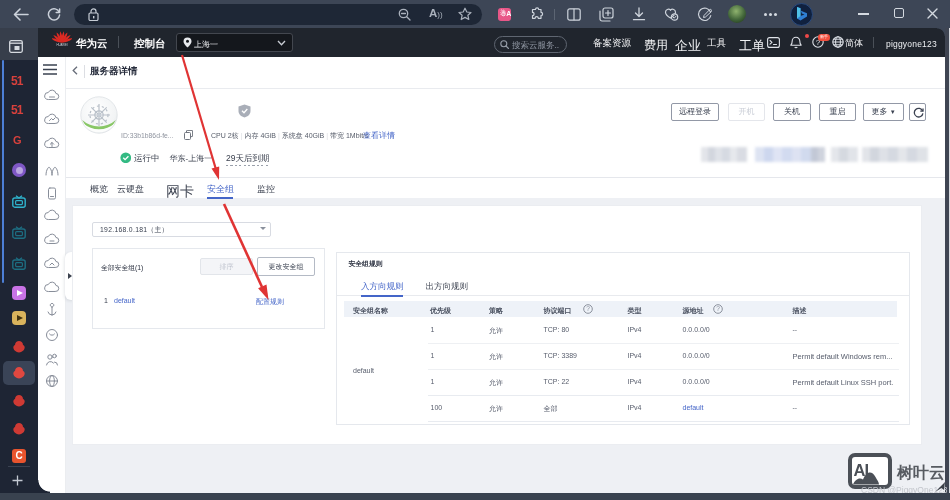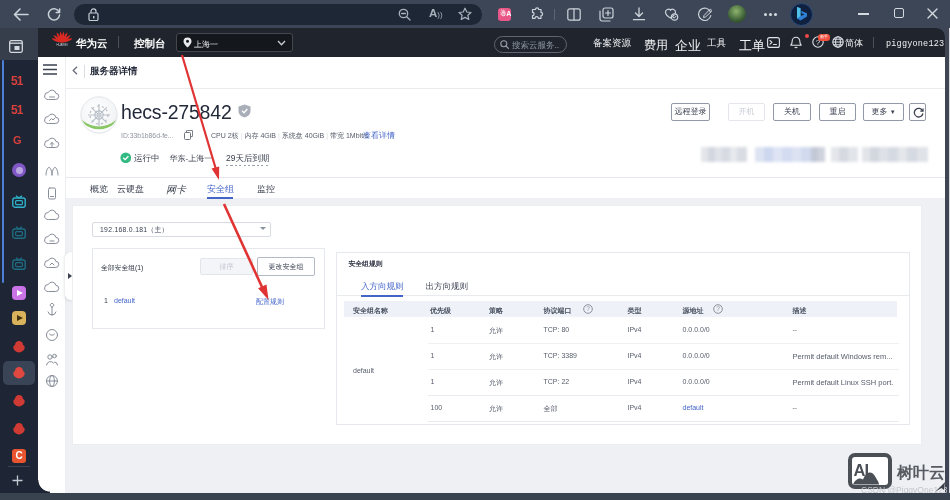--- a/index.html
+++ b/index.html
@@ -183,21 +183,21 @@
     <text x="6" y="8.8" font-size="8" fill="#dfe3e9" text-anchor="middle" font-family="Liberation Sans">?</text>
   </svg>
   <div class="abs txt" style="left:818px;top:34px;width:12px;height:6.5px;border-radius:3.2px;background:#f2503f;color:#fff;font-size:4px;text-align:center;line-height:6.5px;">新手</div>
   <svg class="abs" style="left:832px;top:36px;" width="12" height="12" viewBox="0 0 12 12">
     <circle cx="6" cy="6" r="5.2" stroke="#dfe3e9" stroke-width="1.1" fill="none"></circle>
     <ellipse cx="6" cy="6" rx="2.4" ry="5.2" stroke="#dfe3e9" stroke-width="1" fill="none"></ellipse>
     <path d="M0.8 6 h10.4 M1.6 3.2 h8.8 M1.6 8.8 h8.8" stroke="#dfe3e9" stroke-width="1"></path>
   </svg>
   <div class="abs txt" style="left:845px;top:36.5px;font-size:9px;color:#f2f3f5;">简体</div>
   <div class="abs" style="left:873px;top:37px;width:1px;height:11px;background:#4a5058;"></div>
-  <div class="abs txt" style="left:886px;top:38.5px;font-size:8.5px;color:#eef0f3;letter-spacing:0.2px;font-family:Liberation Mono, monospace;">piggyone123</div>
+  <div class="abs txt" style="left:886px;top:38.5px;font-size:8.5px;color:#eef0f3;letter-spacing:0.2px;">piggyone123</div>
   <div class="abs" style="left:936.5px;top:28px;width:8px;height:8px;background:radial-gradient(circle at 0px 8px, #20252d 7.2px, #3d4656 8px);"></div>
 
   <div class="abs" style="left:38px;top:57px;width:28px;height:436px;background:#ffffff;border-right:1px solid #ebedf0;box-sizing:border-box;"></div>
 
   <svg class="abs" style="left:44px;top:89px;" width="16" height="298" viewBox="0 0 16 298" fill="none" stroke="#878d99" stroke-width="1" stroke-linecap="round" stroke-linejoin="round">
     <g id="ic1">
         <path d="M4 10.5 a3.5 3.5 0 0 1 .3 -7 a4 4 0 0 1 7.6 .9 a3 3 0 0 1 -.4 6.1 Z"></path>
         <path d="M5.5 8 h5"></path>
       </g>
     <path d="M4 34.5 a3.5 3.5 0 0 1 .3 -7 a4 4 0 0 1 7.6 .9 a3 3 0 0 1 -.4 6.1 Z M5.5 31.5 l2 -2 1.5 1.5 2 -2"></path>
@@ -247,21 +247,20 @@
     <circle cx="19" cy="19" r="18.2" fill="url(#sph)" stroke="#dde1e4" stroke-width="0.8"></circle>
     <path d="M2.2 24 a18.2 18.2 0 0 0 33.6 0 a25 25 0 0 1 -33.6 0 Z" fill="#7dc257" opacity="0.9"></path>
     <path d="M3.4 27.5 a18.2 18.2 0 0 0 31.2 0 a24 24 0 0 1 -31.2 0 Z" fill="#fcfdfc"></path>
     <g stroke="#b9c0c9" stroke-width="1.2" fill="none">
       <path d="M19 8 V30 M8 19 H30 M11.3 11.3 L26.7 26.7 M26.7 11.3 L11.3 26.7"></path>
       <circle cx="19" cy="19" r="4.2"></circle>
       <circle cx="19" cy="19" r="9" stroke-dasharray="2.2 2.8"></circle>
     </g>
     <circle cx="19" cy="19" r="1.8" fill="#c8cfd7"></circle>
   </svg>
-  <div class="abs txt" style="left:121px;top:101px;font-size:19.5px;color:#222938;letter-spacing:-0.2px;">hecs-275842</div>
   <svg class="abs" style="left:238px;top:104px;" width="13" height="14" viewBox="0 0 13 14">
     <path d="M6.5 0.5 L12.5 2.5 V7 c0 3.5-2.7 5.6-6 6.5 C3.2 12.6 0.5 10.5 0.5 7 V2.5 Z" fill="#a9aeb8"></path>
     <path d="M4 6.8 L6 8.8 L9.3 5" stroke="#fff" stroke-width="1.3" fill="none"></path>
   </svg>
 
   <div class="abs txt" style="left:121px;top:131.5px;font-size:6.8px;color:#8e939e;">ID:33b1b86d-fe...</div>
   <svg class="abs" style="left:184px;top:130px;" width="9" height="10" viewBox="0 0 9 10">
     <rect x="0.5" y="2.5" width="6" height="7" rx="1" stroke="#70757e" stroke-width="1" fill="#fff"></rect>
     <path d="M2.5 2.5 V1 a0.6 0.6 0 0 1 .6 -.6 H8 a0.6 0.6 0 0 1 .6 .6 V6 a0.6 0.6 0 0 1 -.6 .6 H6.6" stroke="#70757e" stroke-width="1" fill="none"></path>
   </svg>
@@ -270,39 +269,39 @@
 
   <svg class="abs" style="left:119.5px;top:151.5px;" width="11.5" height="11.5" viewBox="0 0 12 12">
     <circle cx="6" cy="6" r="5.6" fill="#33ba83"></circle>
     <path d="M3.4 6.1 L5.3 8 L8.8 4.4" stroke="#fff" stroke-width="1.4" fill="none"></path>
   </svg>
   <div class="abs txt" style="left:134px;top:152.5px;font-size:8.5px;color:#383e4c;">运行中</div>
   <div class="abs txt" style="left:169.5px;top:152.5px;font-size:8px;color:#383e4c;">华东-上海一</div>
   <div class="abs txt" style="left:226px;top:152.5px;font-size:8.5px;color:#383e4c;">29天后到期</div>
   <div class="abs" style="left:226px;top:165px;width:43px;height:1px;background:repeating-linear-gradient(90deg,#9aa0ab 0 2.2px,transparent 2.2px 4.4px);"></div>
 
-  <div class="abs txt" style="left:671px;top:103px;width:39px;height:18px;border:1px solid #9298a6;border-radius:2px;box-sizing:border-box;font-size:8px;color:#3a4150;text-align:center;line-height:16px;background:#fff;">远程登录</div>
+  <div class="abs txt" style="left:671px;top:103px;width:48px;height:18px;border:1px solid #9298a6;border-radius:2px;box-sizing:border-box;font-size:8px;color:#3a4150;text-align:center;line-height:16px;background:#fff;">远程登录</div>
   <div class="abs txt" style="left:728px;top:103px;width:37px;height:18px;border:1px solid #e4e6eb;border-radius:2px;box-sizing:border-box;font-size:8px;color:#c9cdd6;text-align:center;line-height:16px;background:#fff;">开机</div>
   <div class="abs txt" style="left:773px;top:103px;width:38px;height:18px;border:1px solid #9298a6;border-radius:2px;box-sizing:border-box;font-size:8px;color:#3a4150;text-align:center;line-height:16px;background:#fff;">关机</div>
   <div class="abs txt" style="left:819px;top:103px;width:37px;height:18px;border:1px solid #9298a6;border-radius:2px;box-sizing:border-box;font-size:8px;color:#3a4150;text-align:center;line-height:16px;background:#fff;">重启</div>
   <div class="abs txt" style="left:863px;top:103px;width:41px;height:18px;border:1px solid #9298a6;border-radius:2px;box-sizing:border-box;font-size:8px;color:#3a4150;text-align:center;line-height:16px;background:#fff;">更多 <span style="font-size:6px;">▼</span></div>
   <div class="abs" style="left:909px;top:103px;width:17px;height:18px;border:1px solid #9298a6;border-radius:2px;box-sizing:border-box;background:#fff;"></div>
   <svg class="abs" style="left:912.5px;top:106.5px;" width="11" height="11" viewBox="0 0 11 11">
     <path d="M9.6 4 A4.3 4.3 0 1 0 9.9 6.3" stroke="#3a4150" stroke-width="1.3" fill="none"></path>
     <path d="M10 1.5 V4.2 H7.3" stroke="#3a4150" stroke-width="1.3" fill="none"></path>
   </svg>
 
   <div class="abs" style="left:701px;top:146.5px;width:46px;height:15px;filter:blur(1.8px);background:linear-gradient(90deg,#e3e5ea 0 7px,#d2d6de 0 14px,#dfe2e8 0 21px,#d6dae2 0 29px,#e6e8ec 0 36px,#d9dce3 0);"></div>
   <div class="abs" style="left:755px;top:146.5px;width:70px;height:15px;filter:blur(1.8px);background:linear-gradient(90deg,#dde3f2 0 9px,#cdd7ee 0 18px,#dfe4f4 0 27px,#d2dbf0 0 37px,#dde2f2 0 46px,#d1daee 0 56px,#c2c8d6 0 63px,#cfd3dd 0);"></div>
   <div class="abs" style="left:831px;top:146.5px;width:27px;height:15px;filter:blur(1.8px);background:linear-gradient(90deg,#e4e6eb 0 8px,#d5d9e0 0 17px,#e1e4e9 0);"></div>
   <div class="abs" style="left:862px;top:146.5px;width:66px;height:15px;filter:blur(1.8px);background:linear-gradient(90deg,#e2e4e9 0 8px,#d2d6de 0 17px,#dee1e7 0 26px,#d5d9e1 0 36px,#e4e6ea 0 45px,#d5d9e1 0 55px,#dfe2e7 0);"></div>
 
   <div class="abs txt" style="left:90px;top:183px;font-size:9px;color:#3f4553;">概览</div>
   <div class="abs txt" style="left:117px;top:183px;font-size:9px;color:#3f4553;">云硬盘</div>
-  <div class="abs txt" style="left:166px;top:183px;font-size:10px;color:#3f4553;font-style:italic;">网卡</div>
+  <div class="abs txt" style="left:166px;top:183px;font-size:14px;color:#3f4553;">网卡</div>
   <div class="abs txt" style="left:207px;top:183px;font-size:9px;color:#4465c8;">安全组</div>
   <div class="abs txt" style="left:257px;top:183px;font-size:9px;color:#3f4553;">监控</div>
   <div class="abs" style="left:207px;top:196.5px;width:26px;height:2px;background:#4465c8;"></div>
 
   <div class="abs" style="left:72px;top:205px;width:850px;height:240px;background:#fff;border:1px solid #ebedf1;box-sizing:border-box;"></div>
   <div class="abs" style="left:944.5px;top:28px;width:4px;height:465px;background:#3f4552;"></div>
   <div class="abs" style="left:948.5px;top:28px;width:1.5px;height:465px;background:#d9dbe0;"></div>
 
   <div class="abs" style="left:92px;top:221.5px;width:179px;height:15px;border:1px solid #d8dbe2;border-radius:2px;box-sizing:border-box;background:#fff;"></div>
   <div class="abs txt" style="left:100px;top:225px;font-size:6.8px;color:#3a4150;letter-spacing:0.3px;">192.168.0.181（主）</div>

